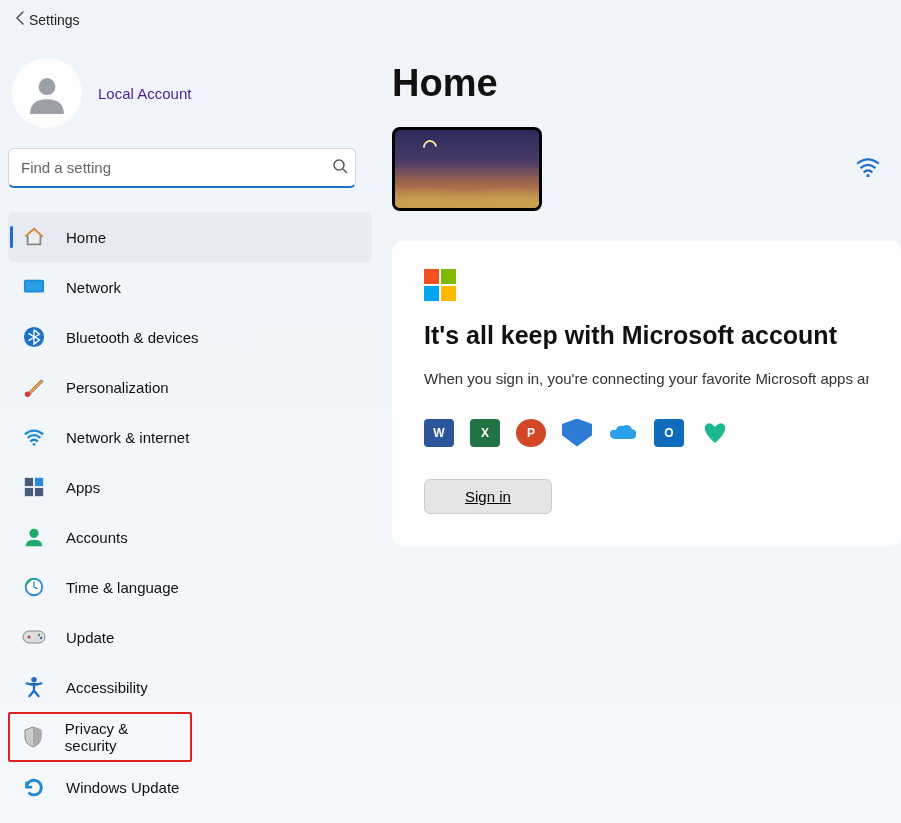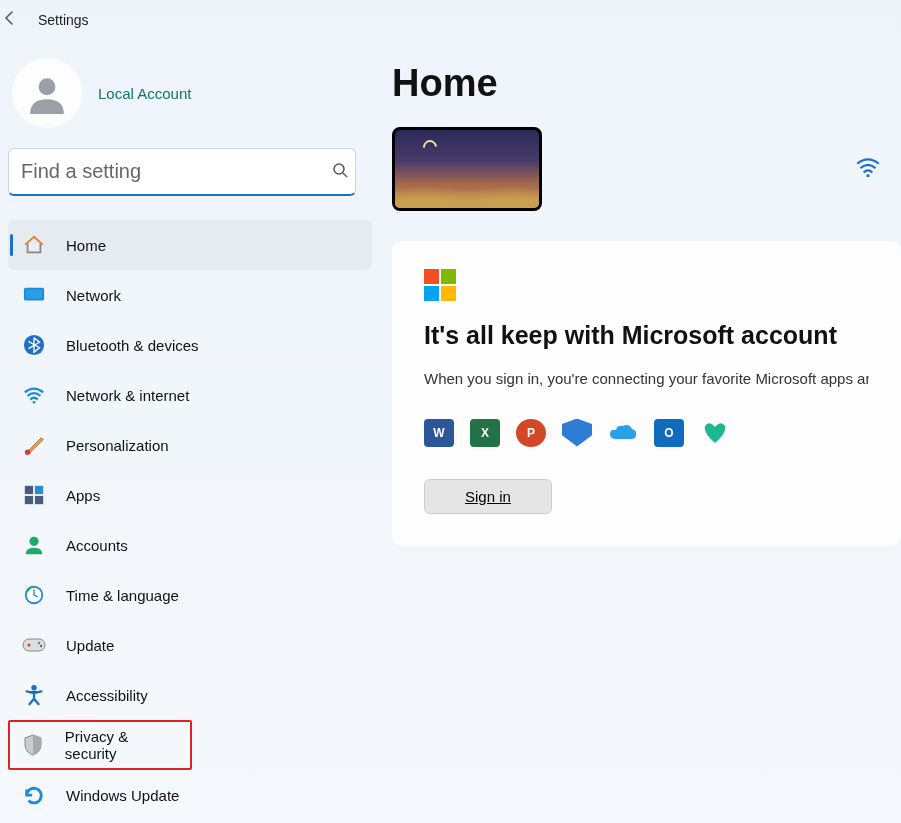--- a/index.html
+++ b/index.html
@@ -1,31 +1,31 @@
 <!DOCTYPE html>
 <html><head>
 <meta charset="utf-8">
 <style>
 * { margin: 0; padding: 0; box-sizing: border-box; font-family: "Segoe UI", -apple-system, sans-serif; }
 body { width: 901px; height: 823px; background: linear-gradient(to bottom, #eef4fa, #f5f8fc); overflow: hidden; position: relative; }
 
 
-.top-header { display: flex; align-items: center; padding: 10px 2px; gap: 20px; }
+.top-header { display: flex; align-items: center; padding: 10px 13px; }
 .back-arrow { cursor: pointer; color: #555; }
 .app-title { font-size: 14px; color: #222; }
 
 
 .sidebar { position: absolute; left: 0; top: 50px; width: 380px; padding: 0 8px; }
 .account { display: flex; align-items: center; gap: 16px; padding: 8px 4px 20px 4px; }
 .avatar { width: 70px; height: 70px; border-radius: 50%; background: #fdfdfd; display: flex; align-items: center; justify-content: center; }
 .avatar svg { width: 42px; height: 42px; }
-.account-name { font-size: 15px; color: #0f766e; }
+.account-name { font-size: 15px; color: #4c1d95; }
 
 .search-wrap { position: relative; margin: 0 0 24px 0; }
-.search-input { width: 348px; height: 48px; border: 1px solid #cfd6de; border-bottom: 2px solid #1e6fc7; border-radius: 6px; background: #fff; padding: 0 40px 0 12px; font-size: 20px; outline: none; }
+.search-input { width: 348px; height: 40px; border: 1px solid #cfd6de; border-bottom: 2px solid #1e6fc7; border-radius: 6px; background: #fff; padding: 0 40px 0 12px; font-size: 15px; outline: none; }
 .search-input::placeholder { color: #666; }
 .search-icon { position: absolute; right: 24px; top: 50%; transform: translateY(-50%); color: #555; }
 
 .nav { display: flex; flex-direction: column; gap: 0; }
 .nav-item { display: flex; align-items: center; gap: 20px; padding: 0 14px; height: 50px; border-radius: 6px; cursor: pointer; position: relative; }
 .nav-item.active { background: #e5ebf1; }
 .nav-item.active::before { content: ""; position: absolute; left: 2px; top: 14px; bottom: 14px; width: 3px; background: #1e6fc7; border-radius: 2px; }
 .nav-item.highlighted { outline: 2px solid #d22; outline-offset: -2px; border-radius: 2px; width: 184px; }
 .nav-item .icon { width: 24px; height: 24px; display: flex; align-items: center; justify-content: center; }
 .nav-label { font-size: 15px; color: #111; }
@@ -120,37 +120,37 @@
       <span class="icon">
           <svg width="22" height="22" viewBox="0 0 24 24">
             <circle cx="12" cy="12" r="11" fill="#1e6fc7"></circle>
             <path d="M12 4 V20 L18 15 L6 8 M12 4 L18 9 L6 16" stroke="#fff" stroke-width="1.5" fill="none"></path>
           </svg>
         </span>
       <span class="nav-label">Bluetooth &amp; devices</span>
     </div>
     <div class="nav-item">
       <span class="icon">
+          <svg width="22" height="22" viewBox="0 0 24 24">
+            <path d="M4 20 L8 16 L20 4 L22 6 L10 18 L6 22 Z" fill="#e0a060" stroke="#b07030"></path>
+            <circle cx="5" cy="20" r="3" fill="#d04040"></circle>
+          </svg>
+        </span>
+      <span class="nav-label">Personalization</span>
+    </div>
+    <div class="nav-item">
+      <span class="icon">
           <svg width="22" height="18" viewBox="0 0 24 18">
             <path d="M2 6 Q12 -2 22 6" stroke="#1e8ad6" stroke-width="2.5" fill="none"></path>
             <path d="M5 10 Q12 4 19 10" stroke="#1e8ad6" stroke-width="2.5" fill="none"></path>
             <path d="M8 14 Q12 10 16 14" stroke="#1e8ad6" stroke-width="2.5" fill="none"></path>
             <circle cx="12" cy="17" r="1.5" fill="#1e8ad6"></circle>
           </svg>
         </span>
       <span class="nav-label">Network &amp; internet</span>
-    </div>
-    <div class="nav-item">
-      <span class="icon">
-          <svg width="22" height="22" viewBox="0 0 24 24">
-            <path d="M4 20 L8 16 L20 4 L22 6 L10 18 L6 22 Z" fill="#e0a060" stroke="#b07030"></path>
-            <circle cx="5" cy="20" r="3" fill="#d04040"></circle>
-          </svg>
-        </span>
-      <span class="nav-label">Personalization</span>
     </div>
     <div class="nav-item">
       <span class="icon">
           <svg width="22" height="22" viewBox="0 0 24 24">
             <rect x="2" y="2" width="9" height="9" fill="#4a5a7a"></rect>
             <rect x="13" y="2" width="9" height="9" fill="#2a8ad6"></rect>
             <rect x="2" y="13" width="9" height="9" fill="#4a5a7a"></rect>
             <rect x="13" y="13" width="9" height="9" fill="#4a5a7a"></rect>
           </svg>
         </span>

